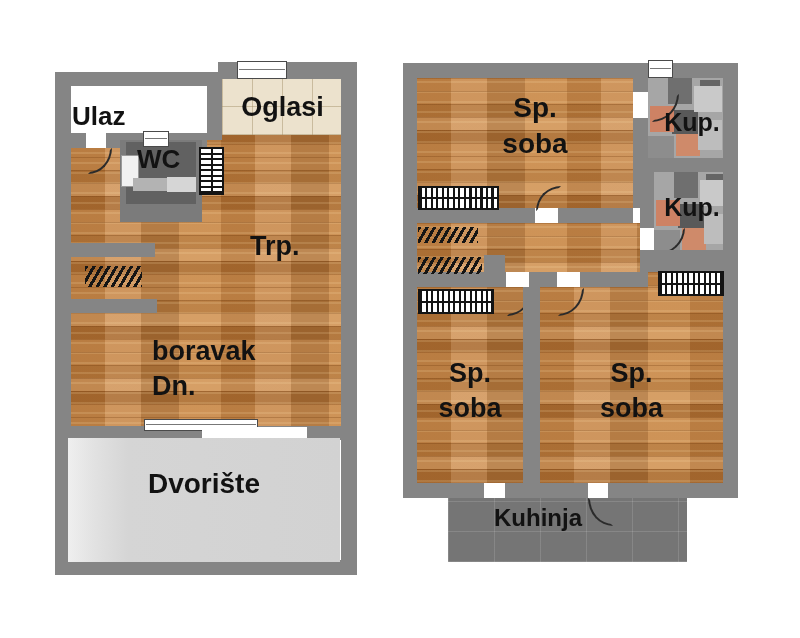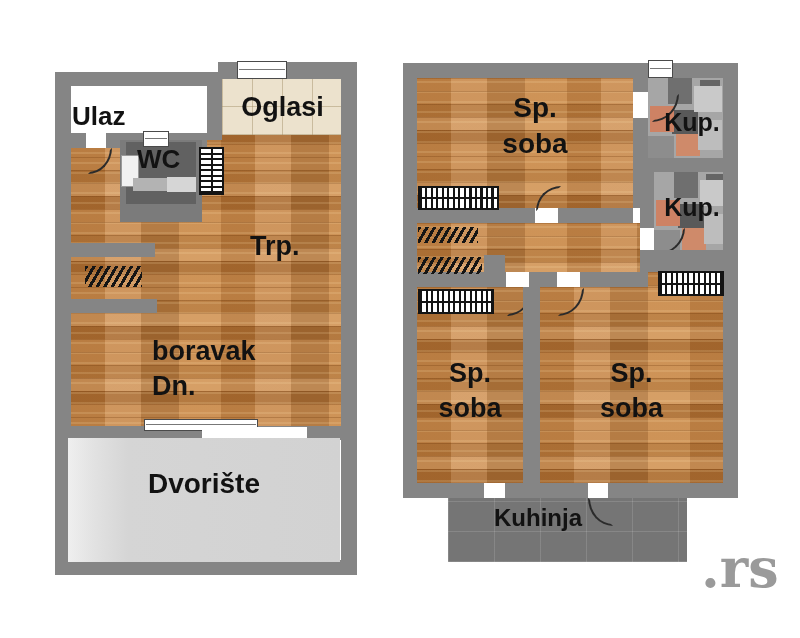--- a/index.html
+++ b/index.html
@@ -159,15 +159,14 @@
       <div>Sp.</div>
       <div>soba</div>
     </div>
     <div class="lbl ctr" style="left:540px;top:356px;width:183px;font-size:27px;">
       <div>Sp.</div>
       <div>soba</div>
     </div>
     <div class="lbl ctr" style="left:448px;top:502px;width:180px;font-size:24px;">Kuhinja</div>
   </div>
 
-  <div class="wm-suffix" style="left:701px;top:541px;">.rs</div>
 
 </div>
 
 </body></html>

